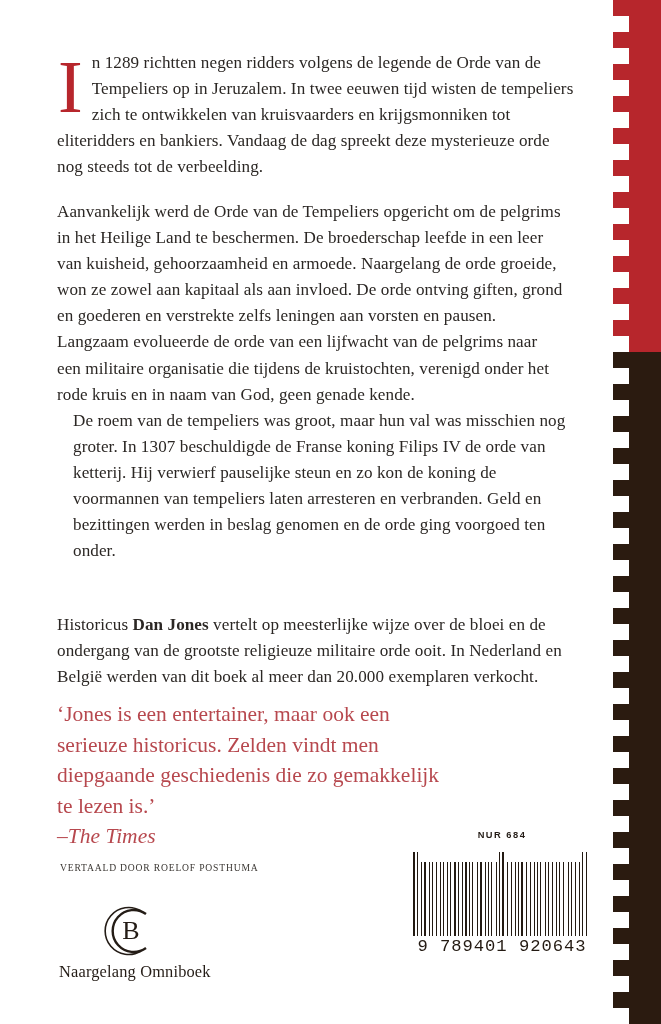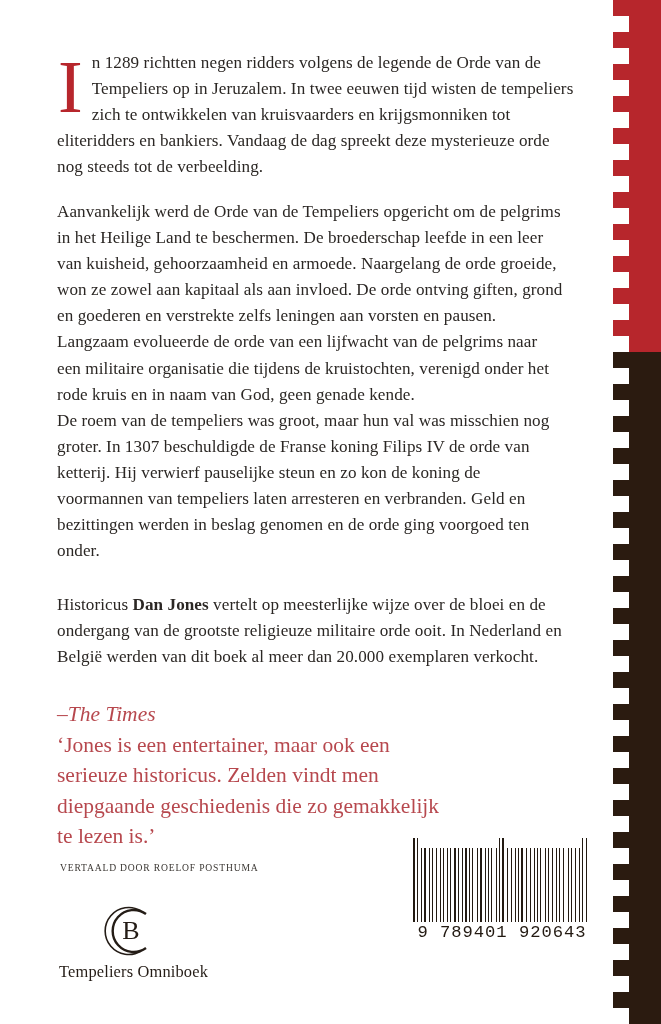--- a/index.html
+++ b/index.html
@@ -76,28 +76,28 @@
   }
 
   #par-2 {
     position: absolute;
     left: 0;
     top: 199px;
     width: 506px;
   }
   #par-3 {
     position: absolute;
-    left: 0;
+    left: 16px;
     top: 408px;
     width: 506px;
   }
   #par-4 {
     position: absolute;
     left: 0;
-    top: 592px;
+    top: 612px;
     width: 506px;
   }
   .strong-name { font-weight: bold; }
 
   
   #pullquote {
     position: absolute;
     left: 0;
     top: 699px;
     width: 400px;
@@ -227,38 +227,39 @@
 
   <p id="par-intro" class="body-par"><span id="dropcap">I</span><span>n 1289 richtten negen ridders volgens de legende de Orde van de Tempeliers op in Jeruzalem. In twee eeuwen tijd wisten de tempeliers zich te ontwikkelen van kruisvaarders en krijgsmonniken tot eliteridders en bankiers. Vandaag de dag spreekt deze mysterieuze orde nog steeds tot de verbeelding.</span></p>
 
   <p id="par-2" class="body-par">Aanvankelijk werd de Orde van de Tempeliers opgericht om de pelgrims in het Heilige Land te beschermen. De broederschap leefde in een leer van kuisheid, gehoorzaamheid en armoede. Naargelang de orde groeide, won ze zowel aan kapitaal als aan invloed. De orde ontving giften, grond en goederen en verstrekte zelfs leningen aan vorsten en pausen. Langzaam evolueerde de orde van een lijfwacht van de pelgrims naar een militaire organisatie die tijdens de kruistochten, verenigd onder het rode kruis en in naam van God, geen genade kende.</p>
 
   <p id="par-3" class="body-par">De roem van de tempeliers was groot, maar hun val was misschien nog groter. In 1307 beschuldigde de Franse koning Filips IV de orde van ketterij. Hij verwierf pauselijke steun en zo kon de koning de voormannen van tempeliers laten arresteren en verbranden. Geld en bezittingen werden in beslag genomen en de orde ging voorgoed ten onder.</p>
 
   <p id="par-4" class="body-par"><span>Historicus </span><span class="strong-name">Dan Jones</span><span> vertelt op meesterlijke wijze over de bloei en de ondergang van de grootste religieuze militaire orde ooit. In Nederland en België werden van dit boek al meer dan 20.000 exemplaren verkocht.</span></p>
 
   <div id="pullquote">
+    <span>‘Jones is een entertainer, maar ook een serieuze historicus. Zelden vindt men diepgaande geschiedenis die zo gemakkelijk te lezen is.’</span>
     <span id="quote-source">–The Times</span>
-    <span>‘Jones is een entertainer, maar ook een serieuze historicus. Zelden vindt men diepgaande geschiedenis die zo gemakkelijk te lezen is.’</span>
   </div>
 
   <div id="translator">VERTAALD DOOR ROELOF POSTHUMA</div>
 
   <div id="publisher">
     <div id="publisher-mark">
       <svg width="58" height="54" viewBox="0 0 58 54" aria-hidden="true">
         <path d="M44 10 A21 21 0 1 0 44 44" fill="none" stroke="#241c16" stroke-width="2.4"></path>
         <path d="M39 7 A23.5 23.5 0 1 0 39 47" fill="none" stroke="#241c16" stroke-width="1.6"></path>
         <text x="29" y="35" font-family="Liberation Serif, serif" font-size="26" fill="#241c16" text-anchor="middle" id="logo-letter-text">B</text>
       </svg>
     </div>
-    <div id="publisher-name">Tempeliers Omniboek</div>
+    <div id="publisher-name">Naargelang Omniboek</div>
   </div>
 
   <div id="barcode-block">
+    <div id="nur-code">NUR 684</div>
     <div id="barcode-graphic">
         <div class="bar" style="width: 3.15px; height: 84px; background: rgb(35, 26, 18);"></div>
         <div class="bar" style="width: 1.05px; height: 84px; background: transparent;"></div>
         <div class="bar" style="width: 1.05px; height: 84px; background: rgb(35, 26, 18);"></div>
         <div class="bar" style="width: 2.1px; height: 84px; background: transparent;"></div>
         <div class="bar" style="width: 1.05px; height: 74px; background: rgb(35, 26, 18);"></div>
         <div class="bar" style="width: 1.05px; height: 74px; background: transparent;"></div>
         <div class="bar" style="width: 4.2px; height: 74px; background: rgb(35, 26, 18);"></div>
         <div class="bar" style="width: 1.05px; height: 74px; background: transparent;"></div>
         <div class="bar" style="width: 1.05px; height: 74px; background: rgb(35, 26, 18);"></div>

